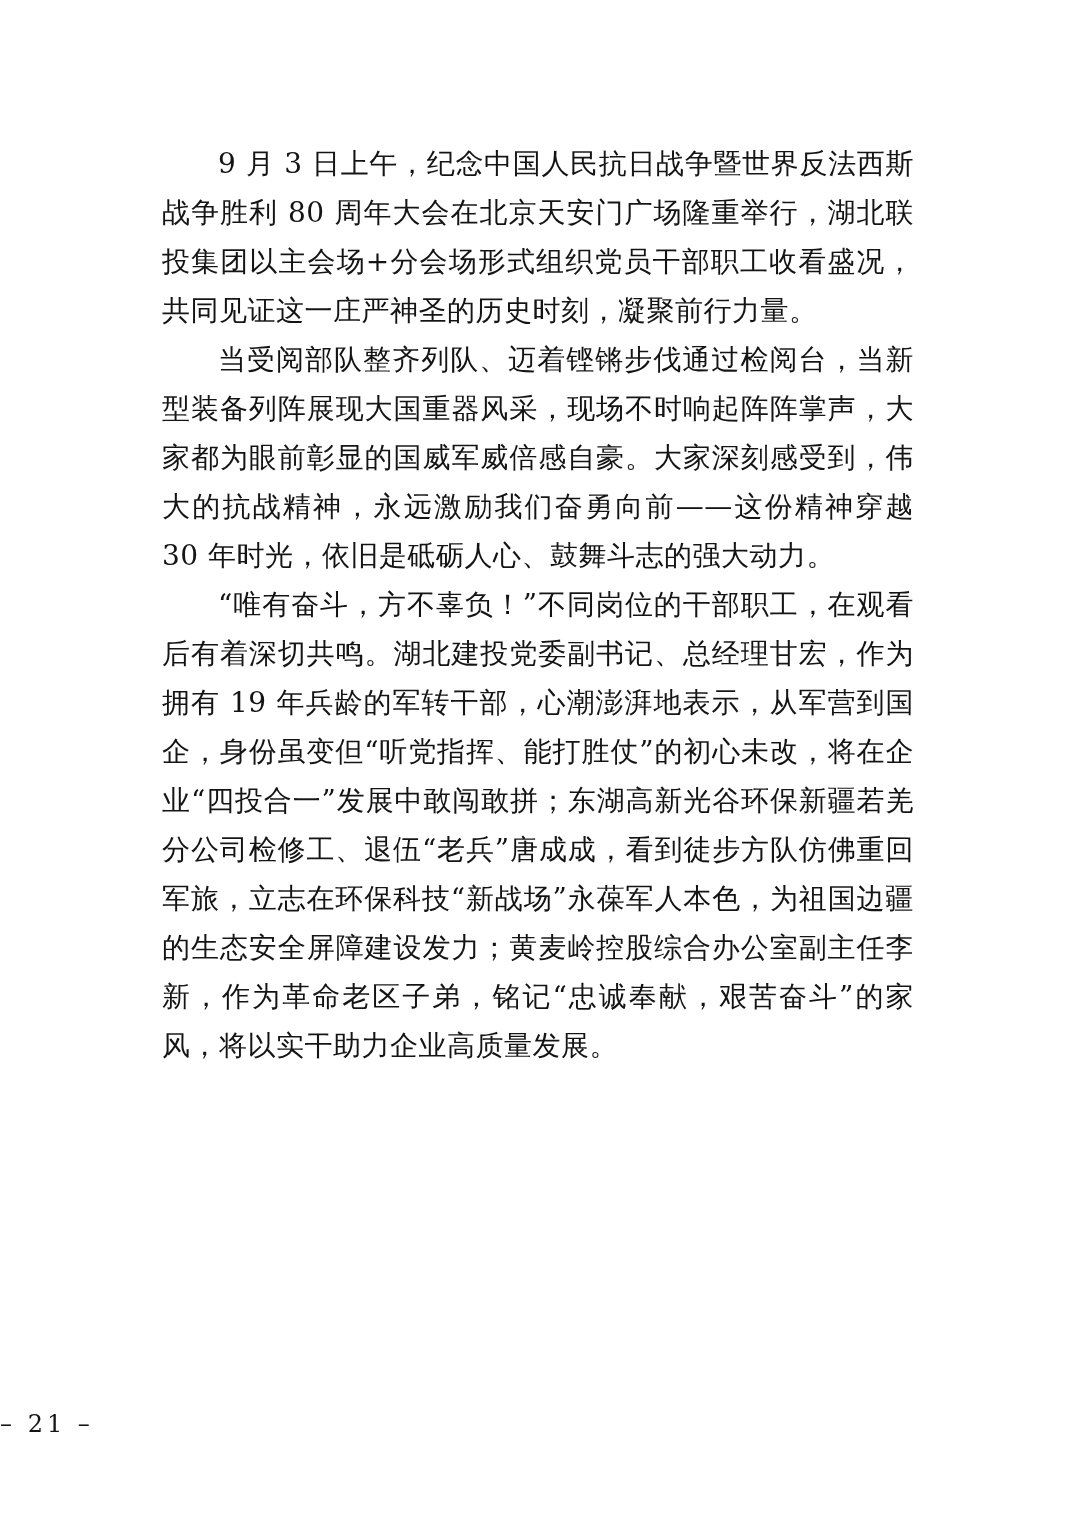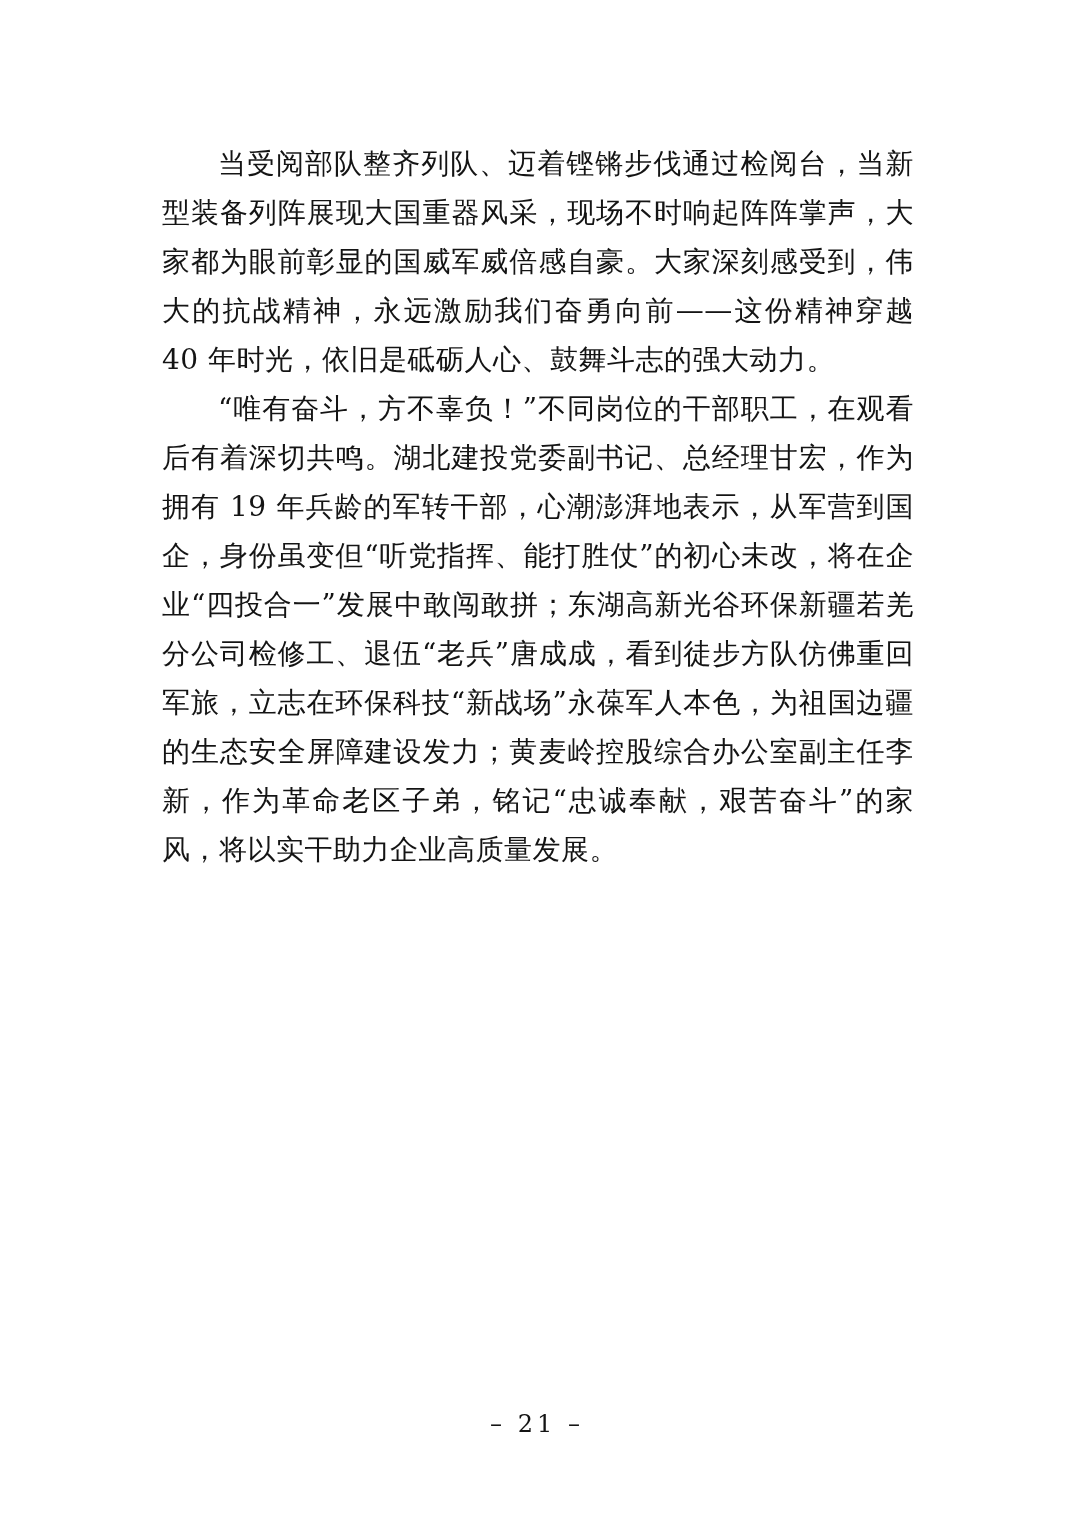--- a/index.html
+++ b/index.html
@@ -31,33 +31,33 @@
     text-justify: inter-ideograph;
     text-indent: 2em;
     letter-spacing: 0.5px;
     font-weight: 400;
   }
   .page-footer {
     position: absolute;
     top: 1408px;
     left: 0;
     width: 100%;
-    text-align: center;
   }
   .page-footer span {
     font-size: 24px;
     line-height: 32px;
     letter-spacing: 4px;
     color: #141414;
   }
 </style>
 </head>
 <body>
 
 <div class="page">
   <main class="body-text">
-    <p>当受阅部队整齐列队、迈着铿锵步伐通过检阅台，当新型装备列阵展现大国重器风采，现场不时响起阵阵掌声，大家都为眼前彰显的国威军威倍感自豪。大家深刻感受到，伟大的抗战精神，永远激励我们奋勇向前——这份精神穿越 40 年时光，依旧是砥砺人心、鼓舞斗志的强大动力。</p>
+    <p>9 月 3 日上午，纪念中国人民抗日战争暨世界反法西斯战争胜利 80 周年大会在北京天安门广场隆重举行，湖北联投集团以主会场+分会场形式组织党员干部职工收看盛况，共同见证这一庄严神圣的历史时刻，凝聚前行力量。</p>
+    <p>当受阅部队整齐列队、迈着铿锵步伐通过检阅台，当新型装备列阵展现大国重器风采，现场不时响起阵阵掌声，大家都为眼前彰显的国威军威倍感自豪。大家深刻感受到，伟大的抗战精神，永远激励我们奋勇向前——这份精神穿越 30 年时光，依旧是砥砺人心、鼓舞斗志的强大动力。</p>
     <p>“唯有奋斗，方不辜负！”不同岗位的干部职工，在观看后有着深切共鸣。湖北建投党委副书记、总经理甘宏，作为拥有 19 年兵龄的军转干部，心潮澎湃地表示，从军营到国企，身份虽变但“听党指挥、能打胜仗”的初心未改，将在企业“四投合一”发展中敢闯敢拼；东湖高新光谷环保新疆若羌分公司检修工、退伍“老兵”唐成成，看到徒步方队仿佛重回军旅，立志在环保科技“新战场”永葆军人本色，为祖国边疆的生态安全屏障建设发力；黄麦岭控股综合办公室副主任李新，作为革命老区子弟，铭记“忠诚奉献，艰苦奋斗”的家风，将以实干助力企业高质量发展。</p>
   </main>
   <footer class="page-footer">
     <span>– 21 –</span>
   </footer>
 </div>
 
 </body></html>

